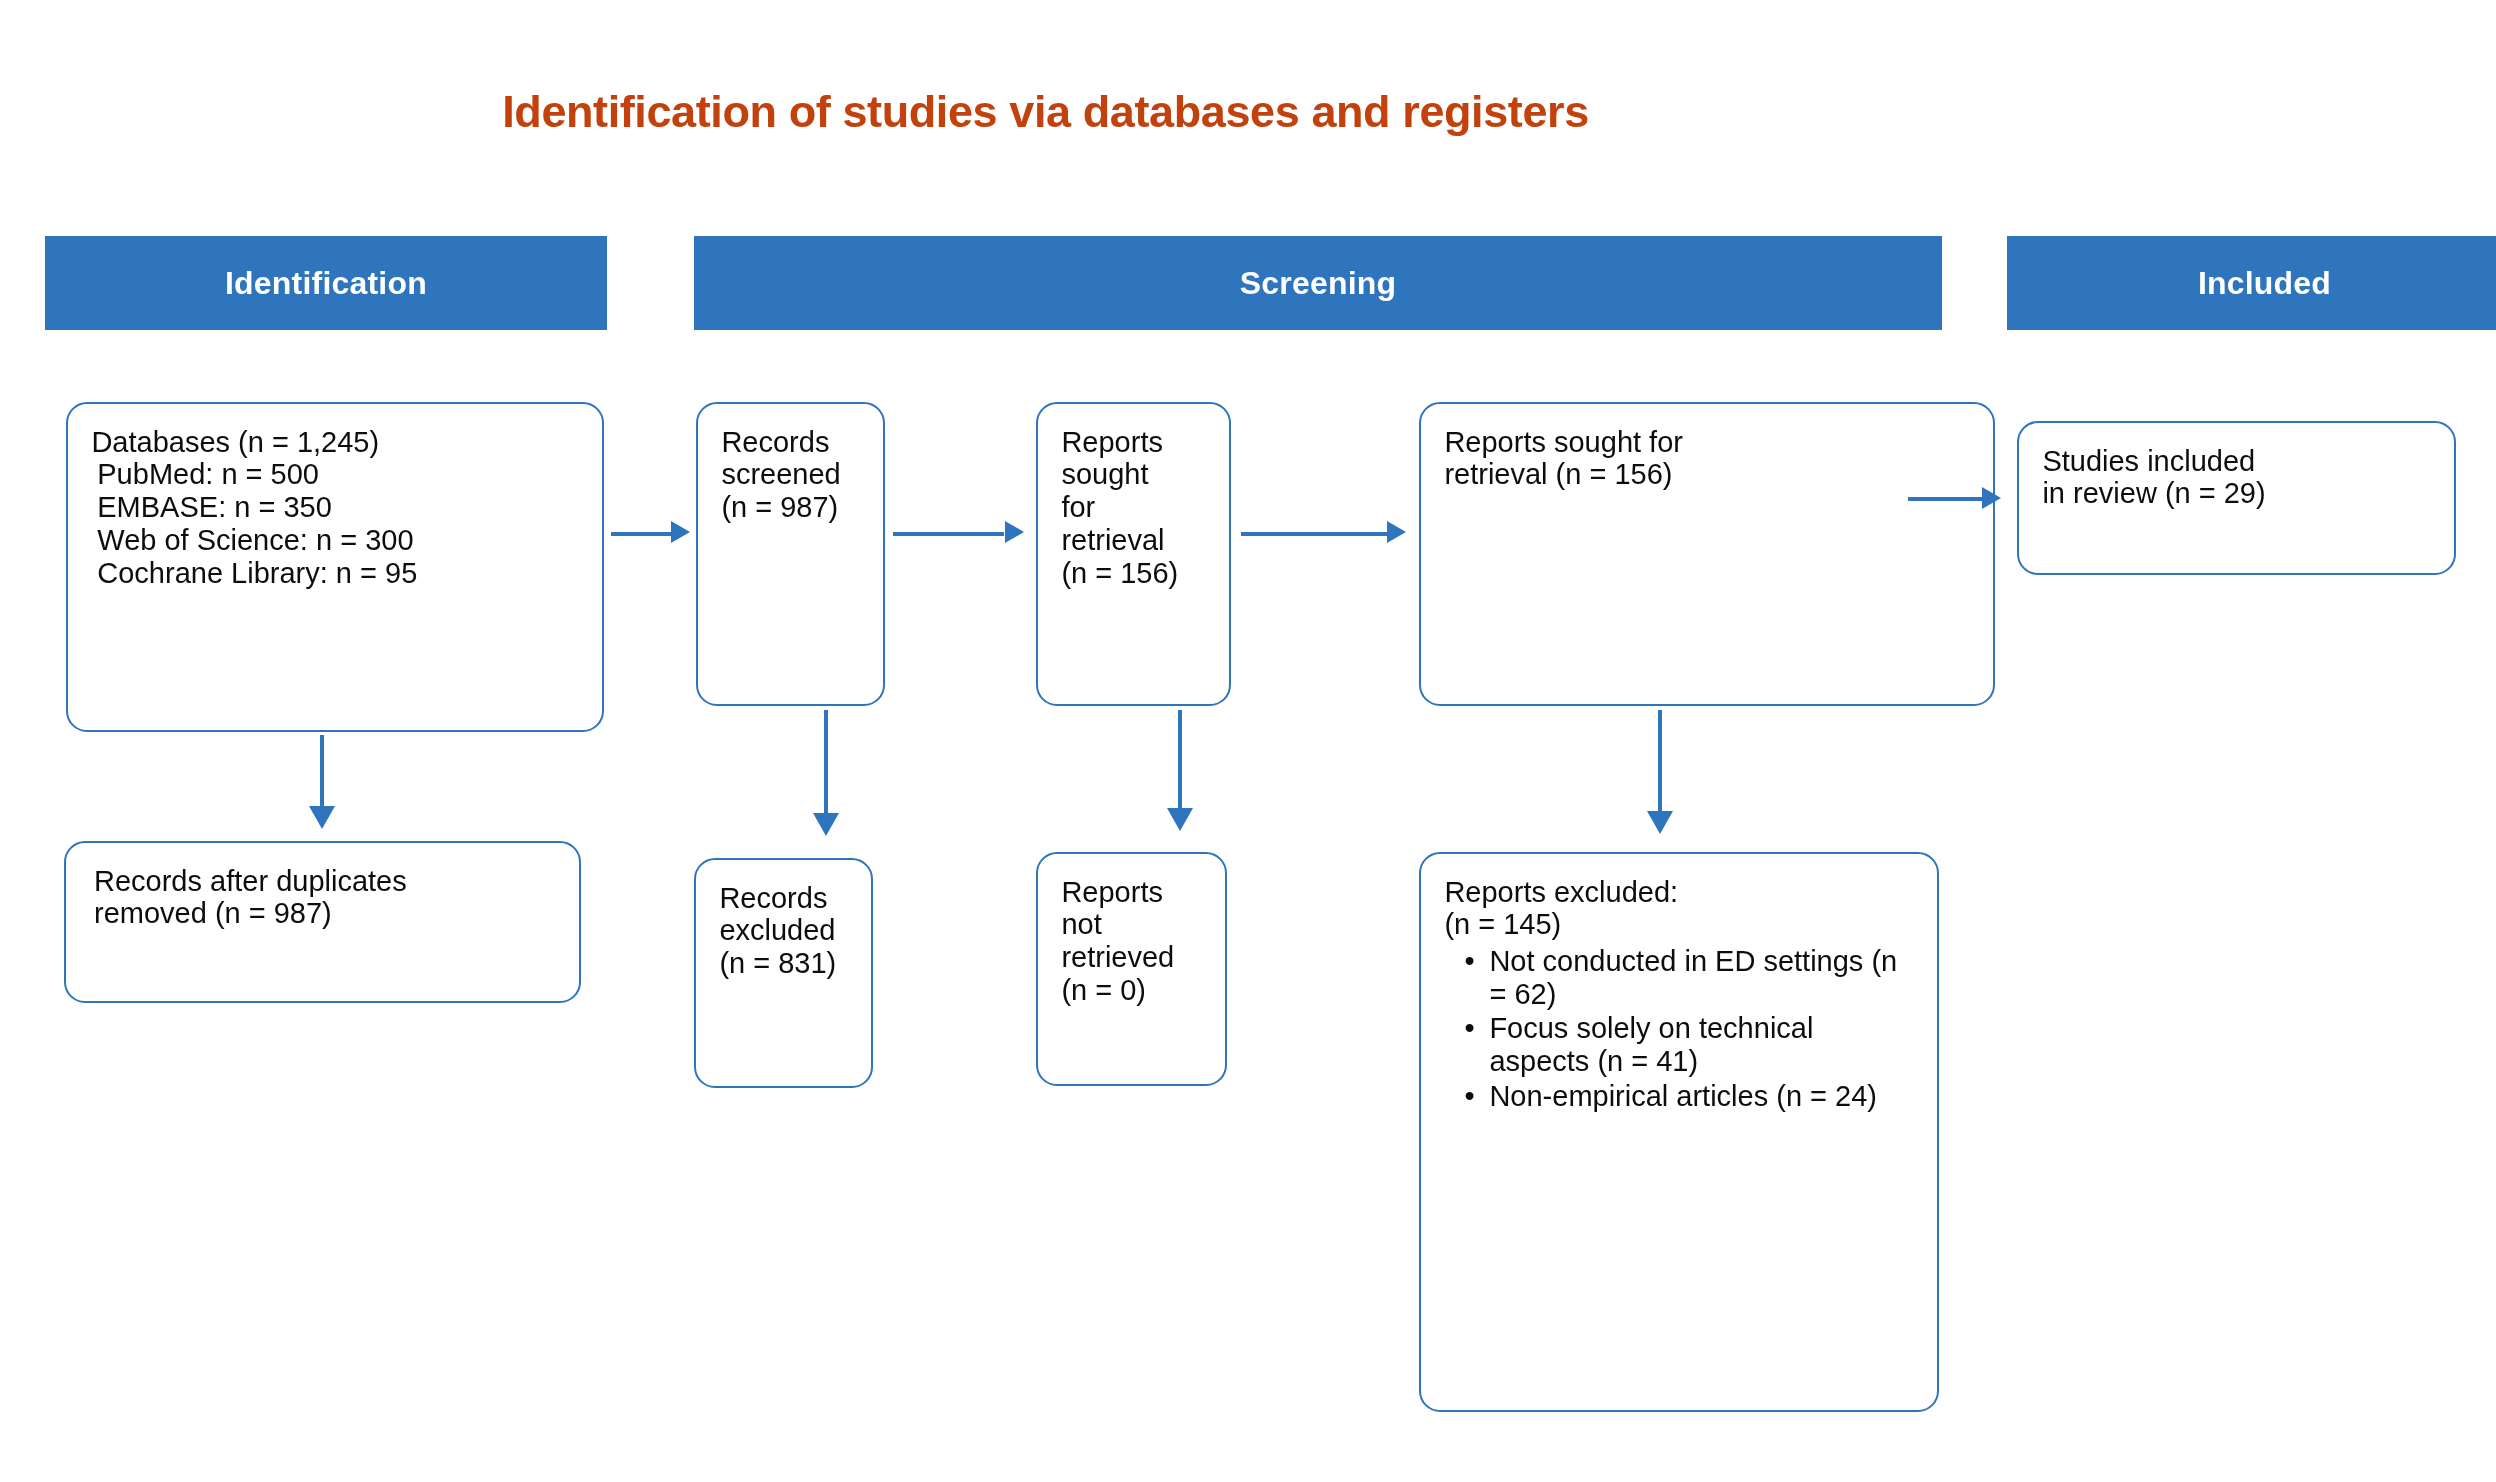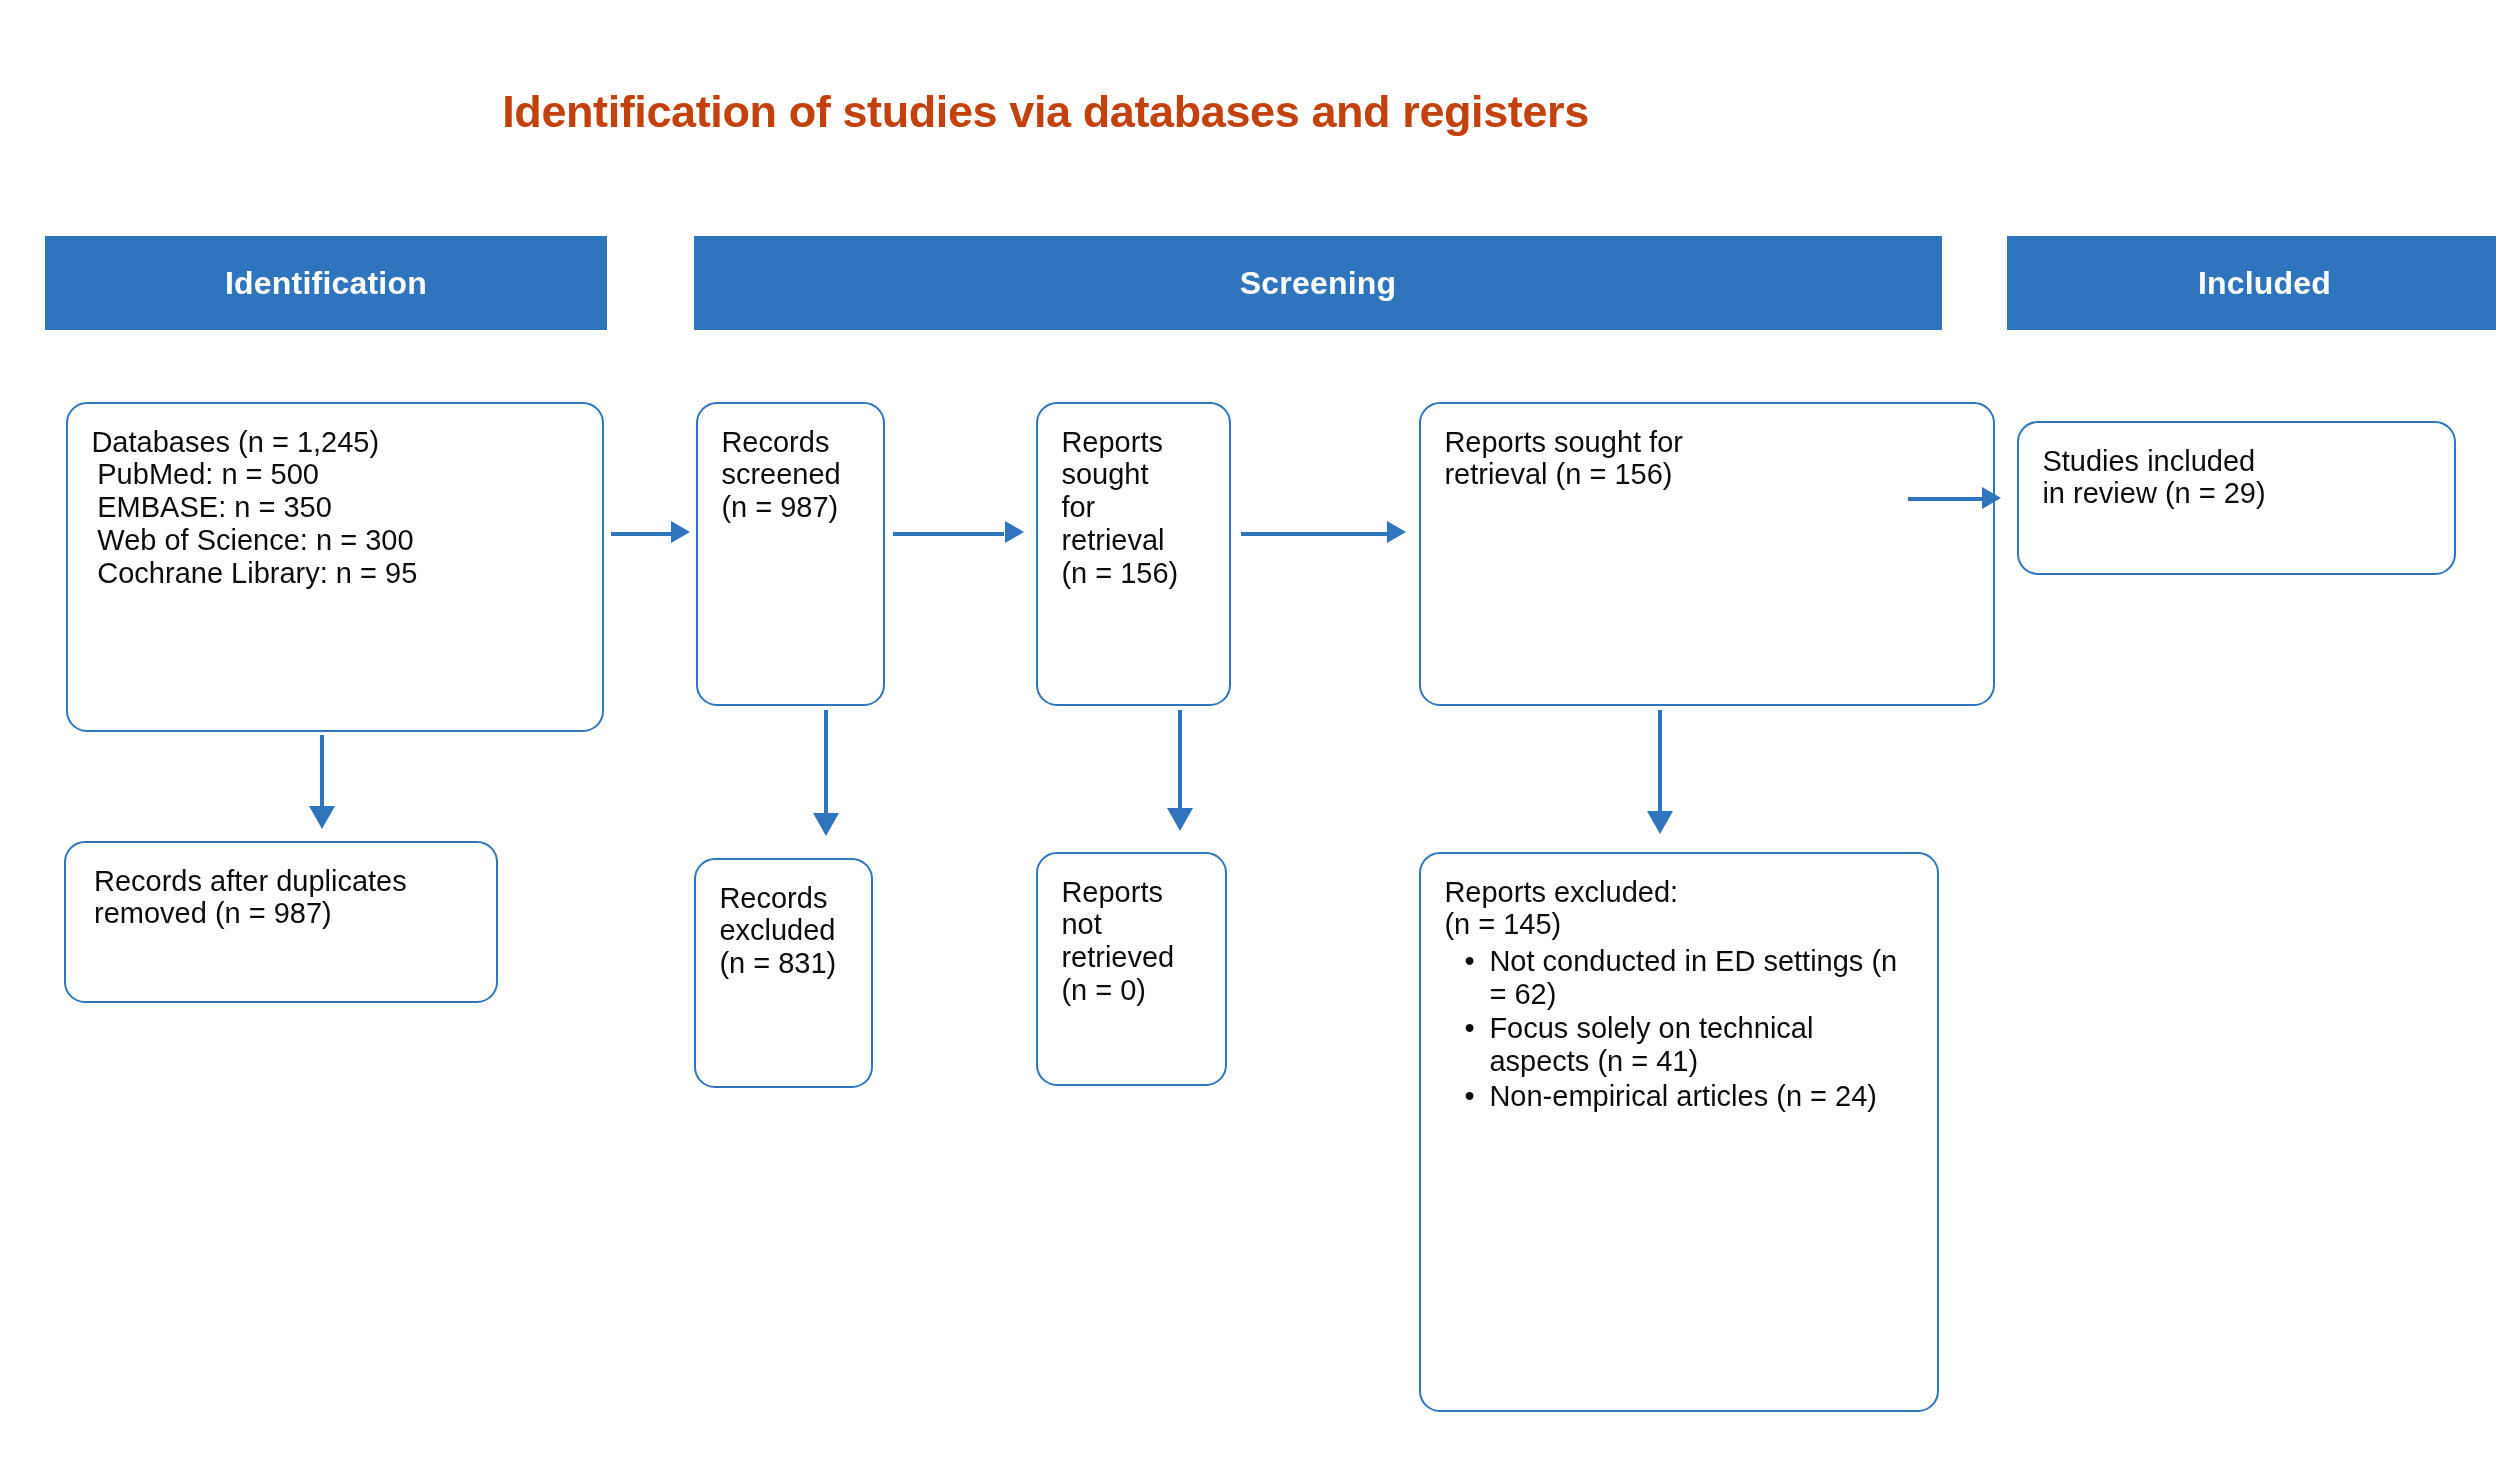--- a/index.html
+++ b/index.html
@@ -60,21 +60,21 @@
     background: #ffffff;
     font-size: 29px;
     line-height: 1.13;
     color: #0d0d0d;
     padding: 21.5px 23.4px;
   }
   .flow-box .line { display: block; white-space: nowrap; }
   .flow-box .sub  { padding-left: 5.9px; }
 
   .box-databases   { left: 66px;   top: 402px;  width: 538px; height: 330px; }
-  .box-dupes       { left: 64px;   top: 841px;  width: 434px; height: 162px; padding-left: 28px; }
+  .box-dupes       { left: 64px;   top: 841px;  width: 517px; height: 162px; padding-left: 28px; }
 
   .box-screened    { left: 696px;  top: 402px;  width: 189px; height: 304px; }
   .box-rec-excl    { left: 694px;  top: 858px;  width: 179px; height: 230px; }
 
   .box-sought      { left: 1036px; top: 402px;  width: 195px; height: 304px; }
   .box-notretr     { left: 1036px; top: 852px;  width: 191px; height: 234px; }
 
   .box-sought2     { left: 1419px; top: 402px;  width: 576px; height: 304px; }
   .box-reports-excl{ left: 1419px; top: 852px;  width: 520px; height: 560px; }
 

